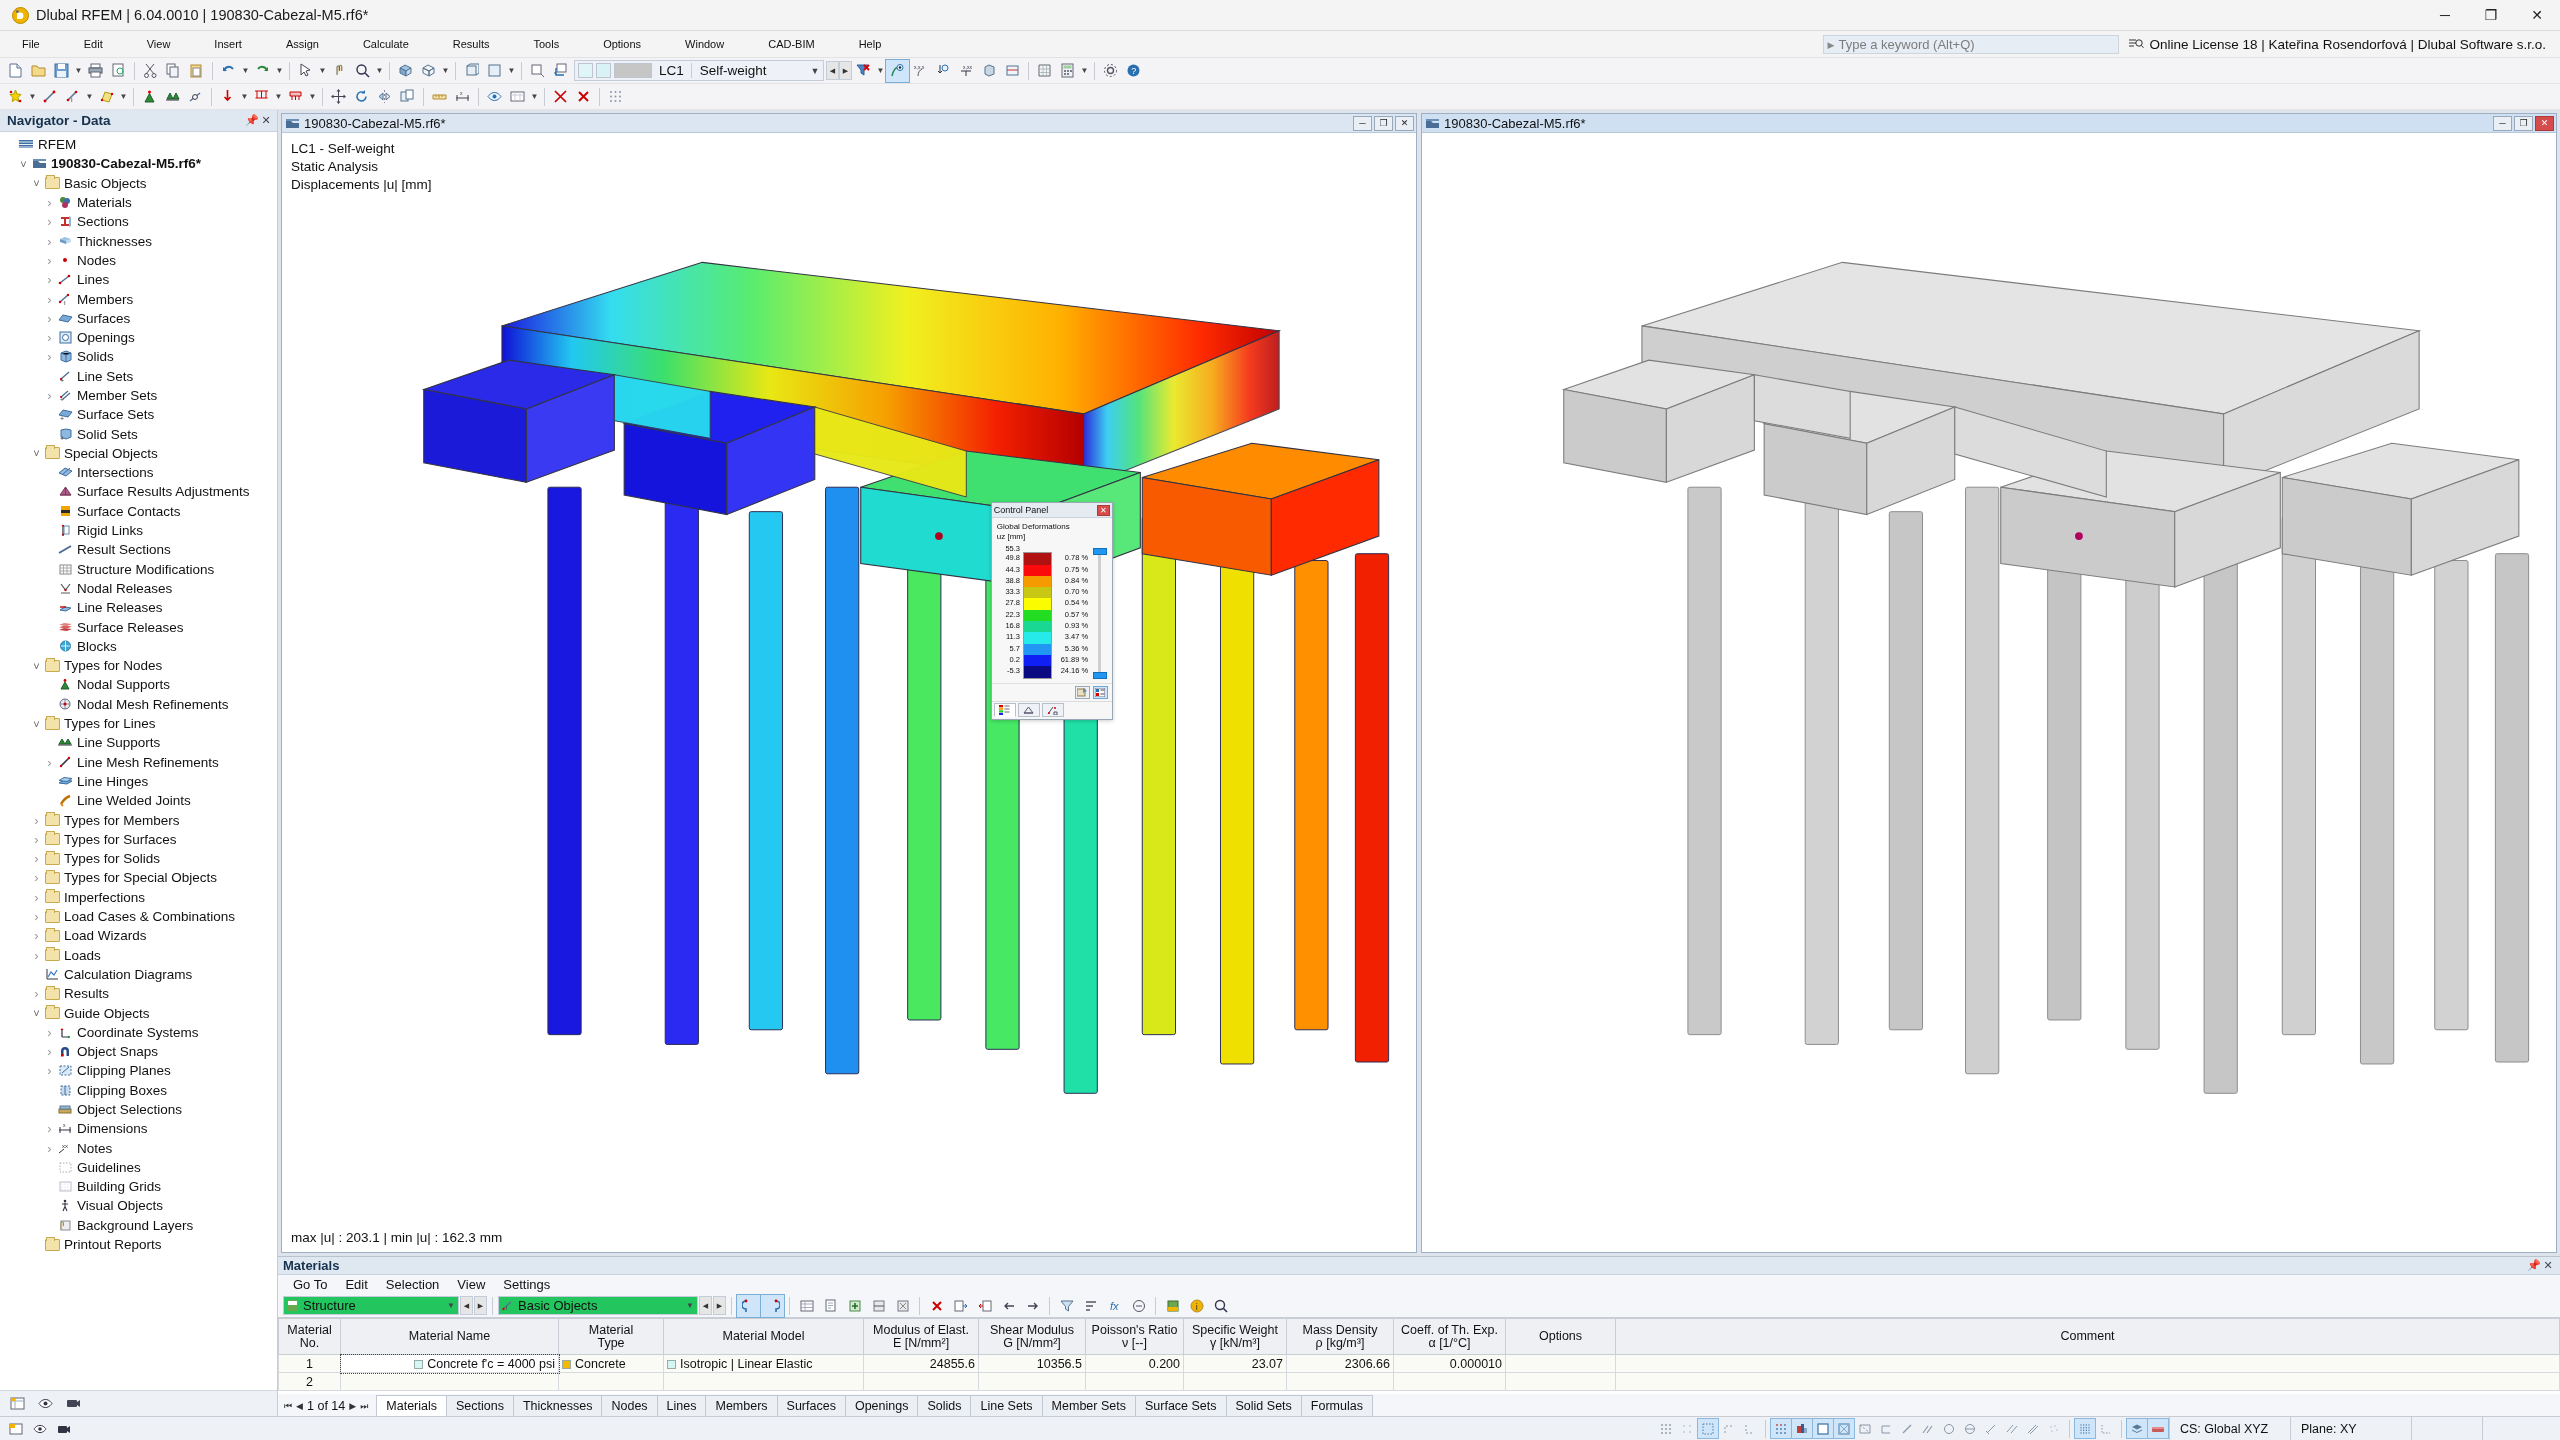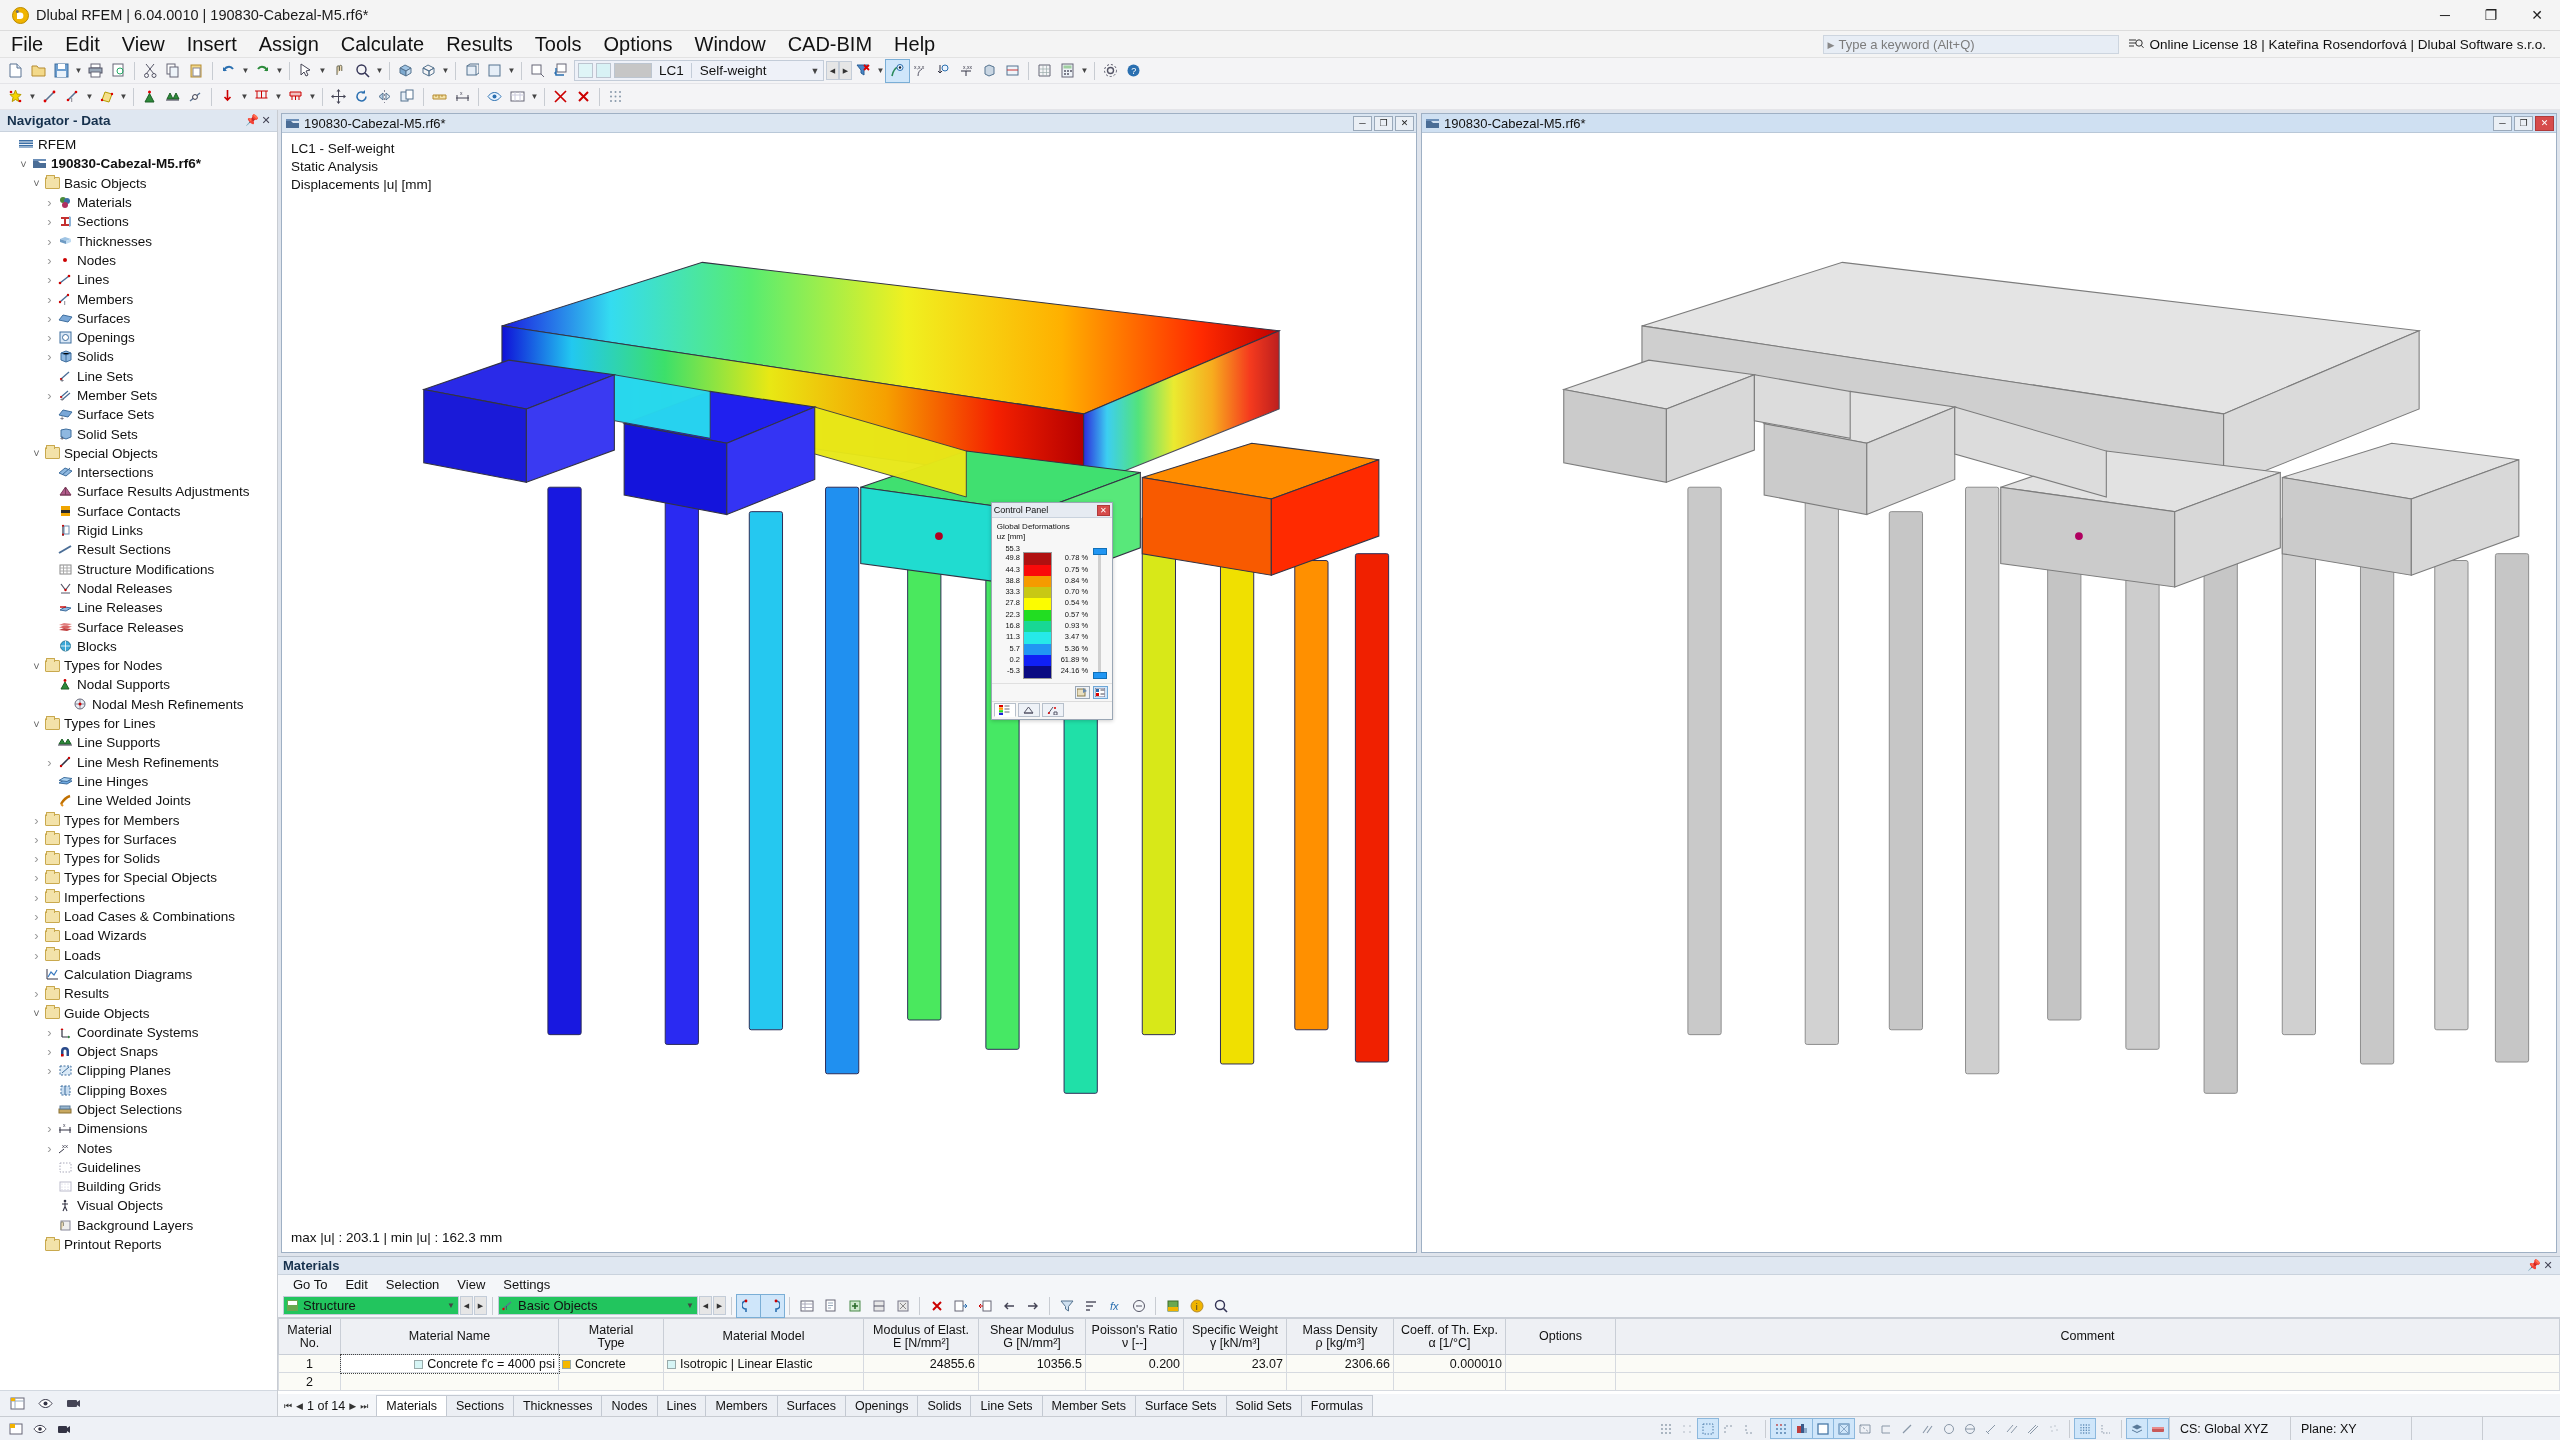--- a/index.html
+++ b/index.html
@@ -22,21 +22,21 @@
   .tb-title{ font-size:14.5px; color:#1a1a1a; margin-left:3px; }
   .tb-spacer{flex:1;}
   .tb-btns{ display:flex; height:31px; }
   .tb-btn{ width:46px; height:31px; display:flex; align-items:center; justify-content:center; font-size:14px; color:#222;}
 
   
   .menubar{
     height:27px; background:#f4f4f4; display:flex; align-items:center;
     border-bottom:1px solid #e2e2e2; flex:none; position:relative;
   }
-  .menu-item{ padding:4px 11px; font-size:20px; color:#111; }
+  .menu-item{ padding:4px 22px; font-size:11px; color:#111; }
   .menu-right{ position:absolute; right:0; top:0; height:27px; display:flex; align-items:center; }
   .kw-box{
     width:296px; height:19px; background:#e7edf5; border:1px solid #cdd5df;
     display:flex; align-items:center; padding-left:4px; margin-right:10px;
   }
   .kw-arrow{ font-size:9px; color:#888; margin-right:4px;}
   .kw-text{ font-size:13px; color:#7c7c7c; }
   .lic-icon{ margin-right:6px; font-size:13px; color:#333;}
   .lic-text{ font-size:13.5px; color:#111; margin-right:14px; }
 
@@ -896,21 +896,21 @@
           <div class="tr" style="padding-left: 43px;">
             <span class="tw"></span>
             <span class="ti">
               <svg width="15" height="13" viewBox="0 0 15 13">
                 <circle cx="7" cy="2.5" r="1.4" fill="#c00"></circle>
                 <path d="M7 4L3 11h8z" fill="#2d8a3a" stroke="#1c5e26"></path>
               </svg>
             </span>
             <span class="tl">Nodal Supports</span>
           </div>
-          <div class="tr" style="padding-left: 58px;">
+          <div class="tr" style="padding-left: 43px;">
             <span class="tw"></span>
             <span class="ti">
               <svg width="15" height="13" viewBox="0 0 15 13">
                 <circle cx="7" cy="6" r="5" fill="#e8eef5" stroke="#667"></circle>
                 <path d="M2 6h10M7 1v10" stroke="#889"></path>
                 <circle cx="7" cy="6" r="1.5" fill="#c00"></circle>
               </svg>
             </span>
             <span class="tl">Nodal Mesh Refinements</span>
           </div>

